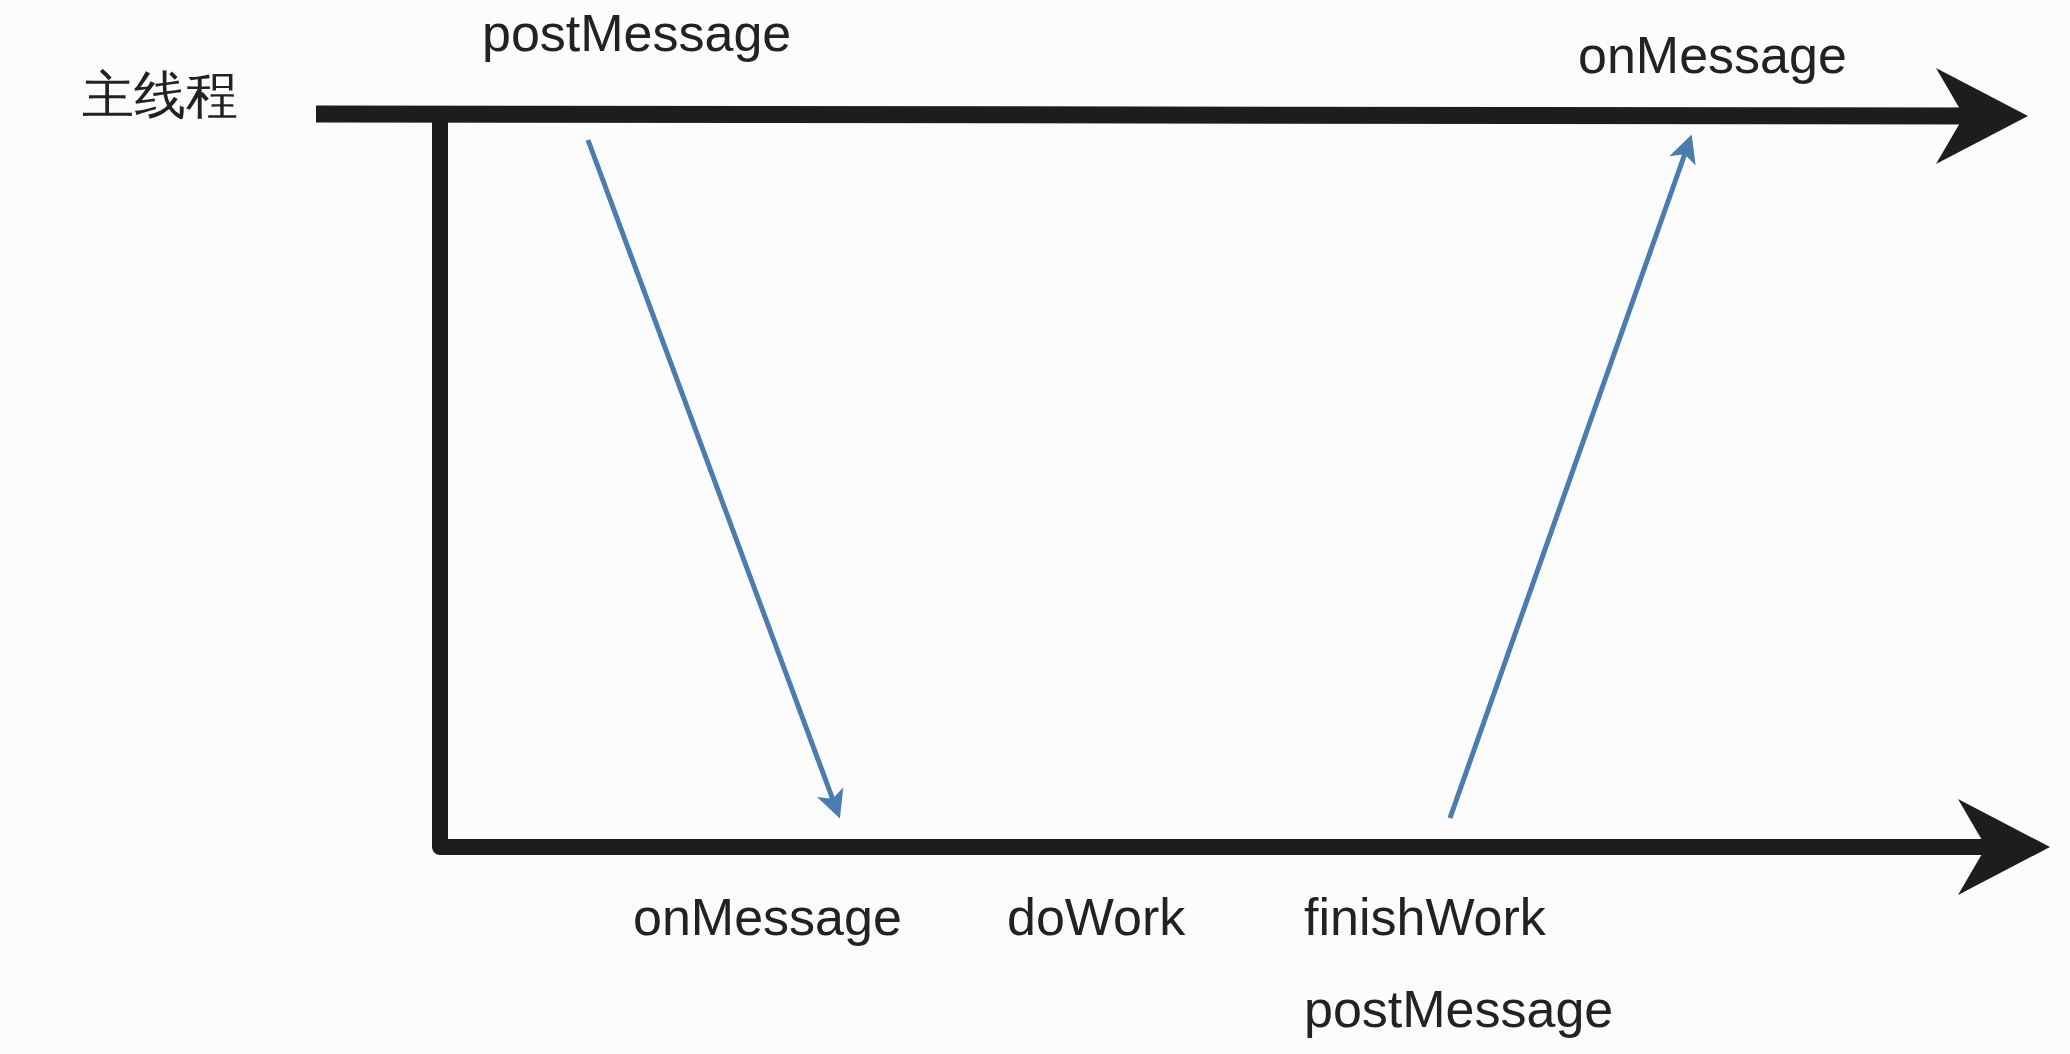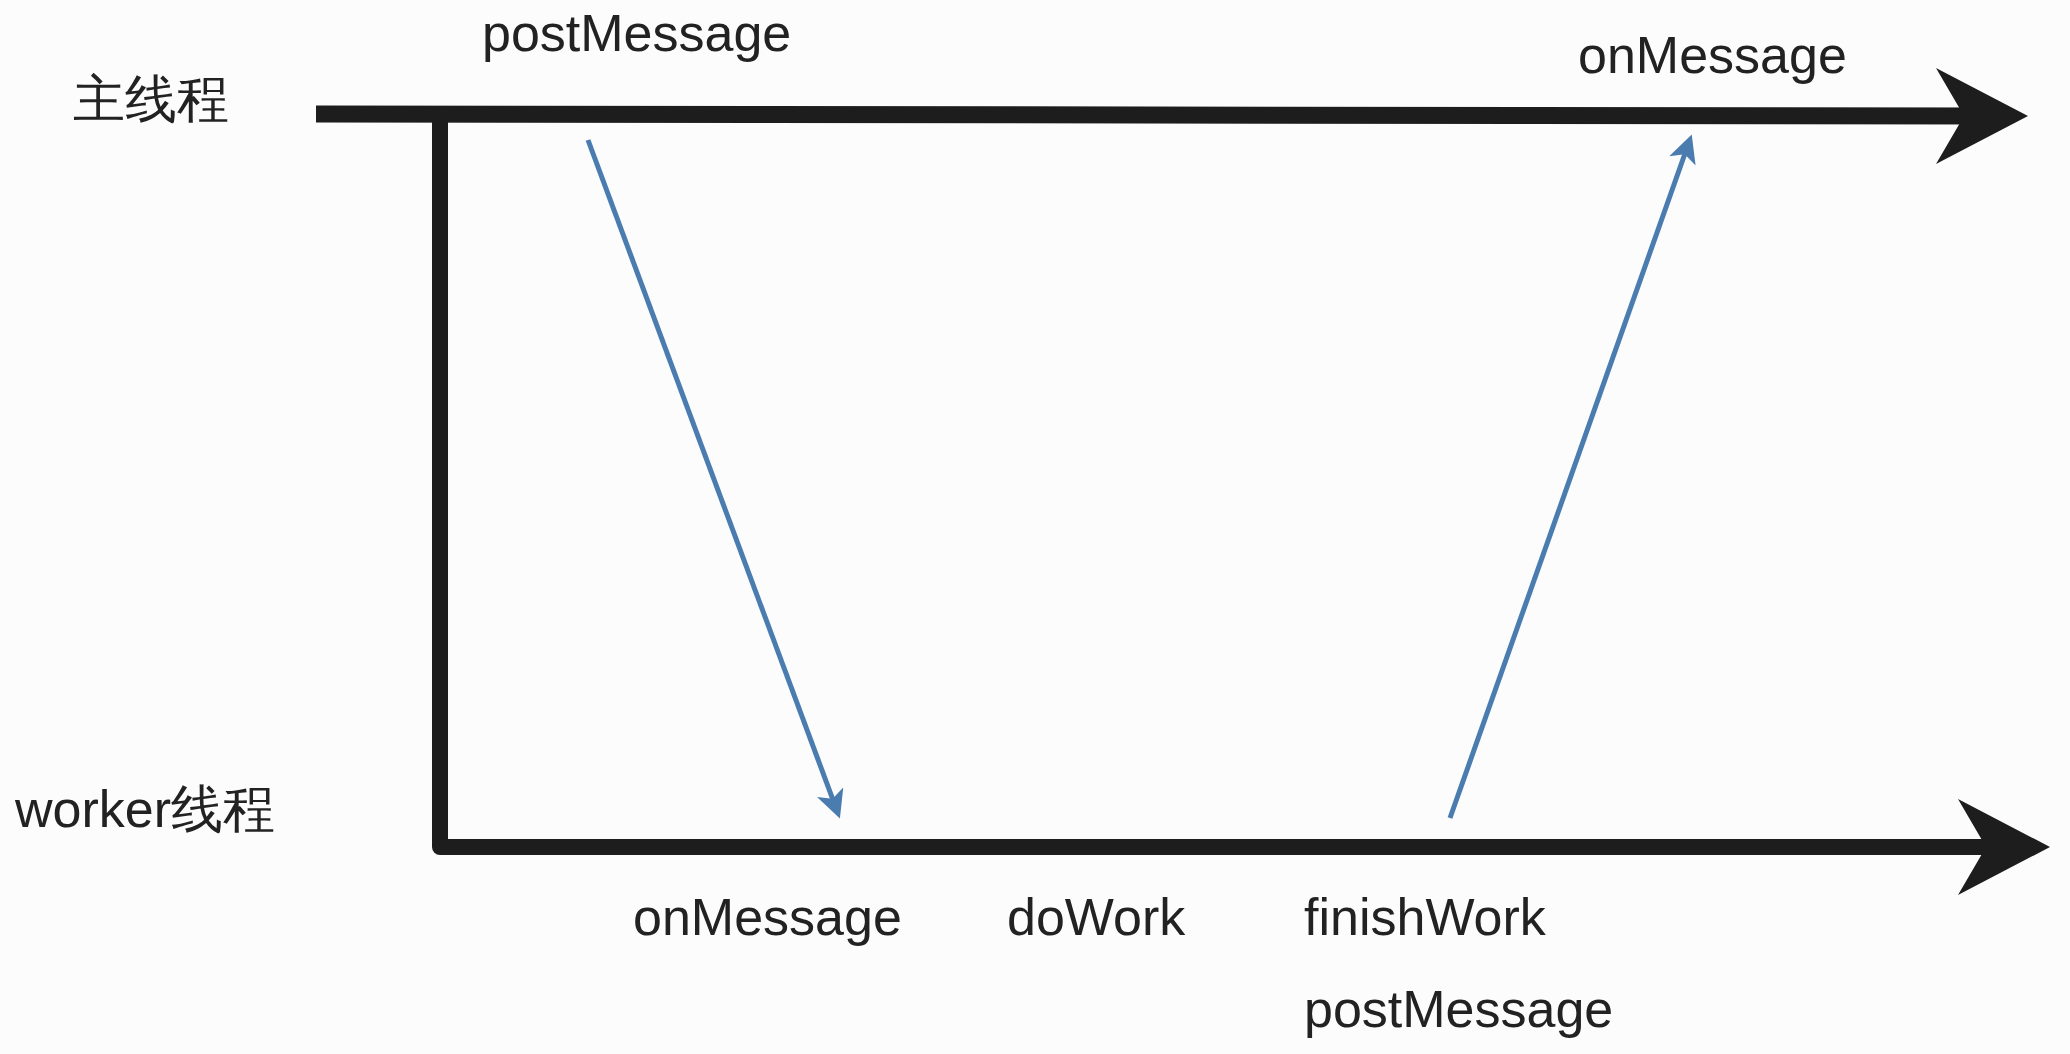--- a/index.html
+++ b/index.html
@@ -21,21 +21,21 @@
     width: 2070px;
     height: 1054px;
   }
   .lbl {
     position: absolute;
     white-space: nowrap;
     font-size: 52px;
     line-height: 1.15;
     letter-spacing: 0px;
   }
-  .lbl-main-thread   { left: 73px;   top: 70px;  }
+  .lbl-main-thread   { left: 82px;   top: 70px; font-family: Liberation Mono, monospace;  }
   .lbl-post-top      { left: 482px;  top: 4px;   }
   .lbl-on-top        { left: 1578px; top: 26px;  }
   .lbl-worker-thread { left: 15px;   top: 780px; }
   .lbl-on-bottom     { left: 633px;  top: 888px; }
   .lbl-do-work       { left: 1007px; top: 888px; }
   .lbl-finish-work   { left: 1304px; top: 888px; }
   .lbl-post-bottom   { left: 1304px; top: 980px; }
 </style>
 </head>
 <body>
@@ -61,21 +61,20 @@
 
     <path d="M1450,818 L1688,145" stroke-width="5" fill="none" marker-end="url(#blueArrow)" stroke="#4a7cb0"></path>
   </svg>
 
   <div class="lbl lbl-main-thread" style="color: rgb(34, 34, 34);">主线程</div>
 
   <div class="lbl lbl-post-top" style="color: rgb(34, 34, 34);">postMessage</div>
 
   <div class="lbl lbl-on-top" style="color: rgb(34, 34, 34);">onMessage</div>
 
-  <div class="lbl lbl-worker-thread" style="color: rgb(34, 34, 34);">worker线程</div>
 
   <div class="lbl lbl-on-bottom" style="color: rgb(34, 34, 34);">onMessage</div>
 
   <div class="lbl lbl-do-work" style="color: rgb(34, 34, 34);">doWork</div>
 
   <div class="lbl lbl-finish-work" style="color: rgb(34, 34, 34);">finishWork</div>
 
   <div class="lbl lbl-post-bottom" style="color: rgb(34, 34, 34);">postMessage</div>
 </div>
 

